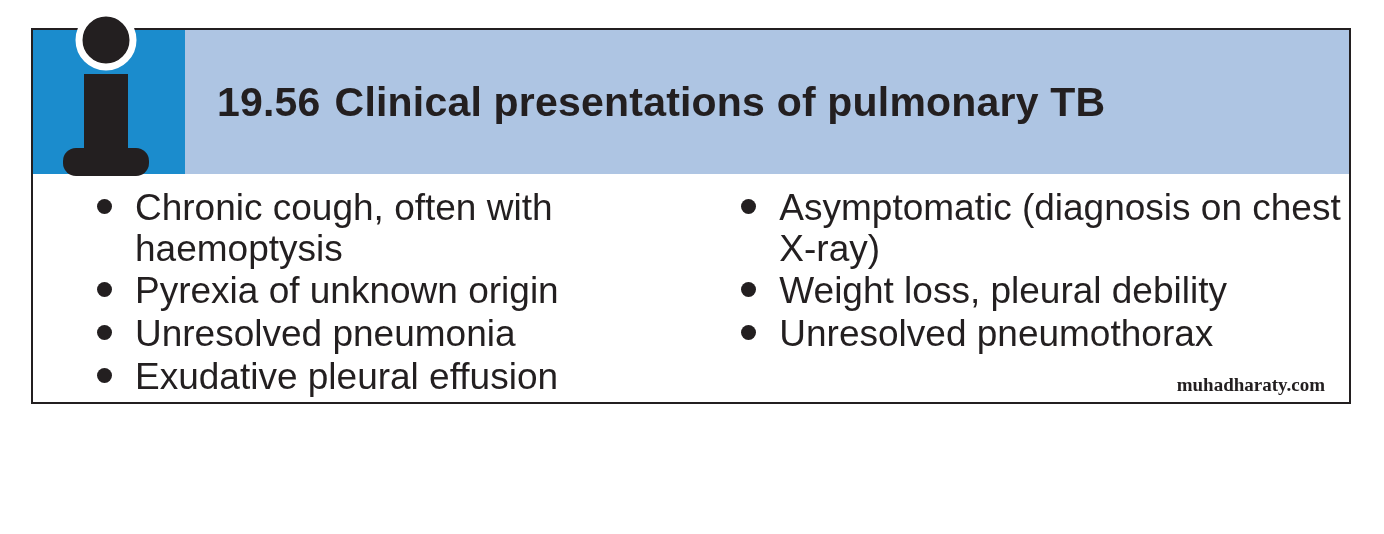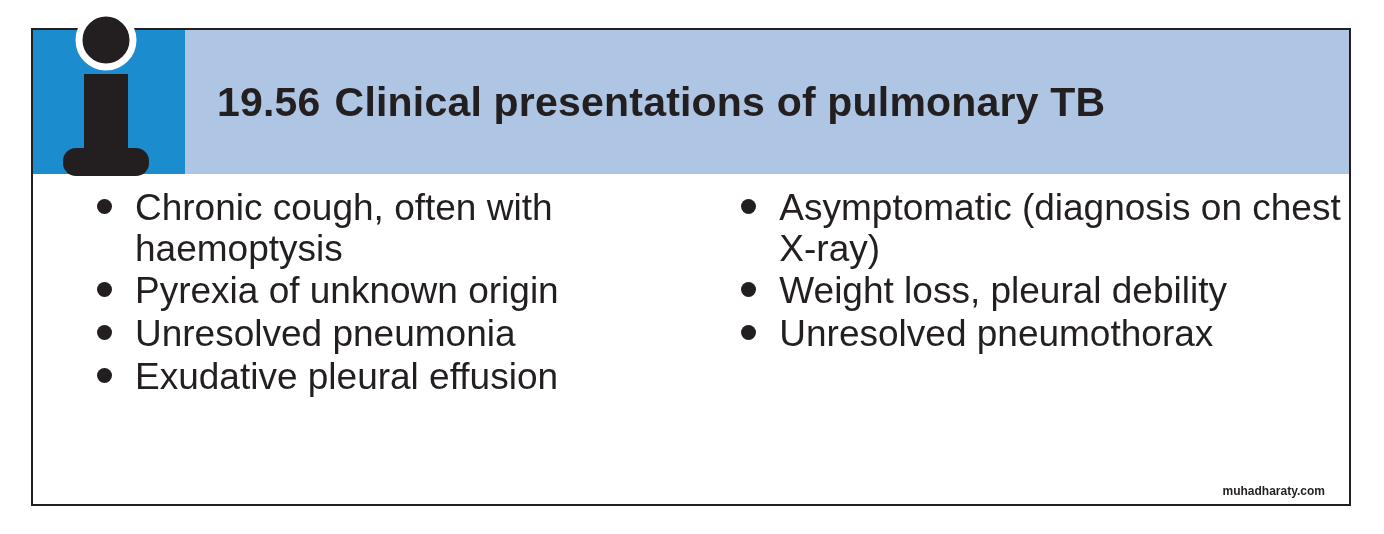--- a/index.html
+++ b/index.html
@@ -13,21 +13,21 @@
     font-family: "Liberation Sans", sans-serif;
     position: relative;
     overflow: hidden;
   }
 
   .box {
     position: absolute;
     left: 31px;
     top: 28px;
     width: 1320px;
-    height: 478px;
+    height: 376px;
     border: 2px solid #231f20;
     box-sizing: border-box;
     background: #ffffff;
   }
 
   
   .header {
     position: absolute;
     left: 0;
     top: 0;
@@ -111,24 +111,24 @@
     width: 15px;
     height: 15px;
     background: #231f20;
     border-radius: 50%;
   }
 
   .watermark {
     position: absolute;
     right: 24px;
     bottom: 6px;
-    font-size: 12px;
+    font-size: 19px;
     font-weight: bold;
     color: #231f20;
-    font-family: Liberation Sans, sans-serif;
+    font-family: Liberation Serif, serif;
   }
 </style>
 </head>
 <body>
 
 <div class="box">
 
   <div class="header">
     <div class="header-title">
       <span class="num">19.56</span><span>Clinical presentations of pulmonary TB</span>

